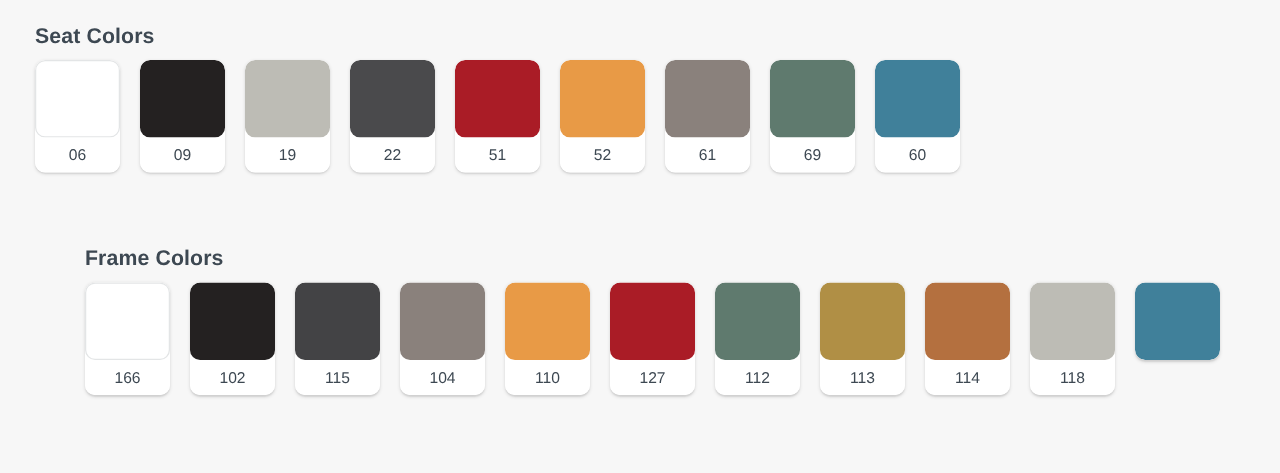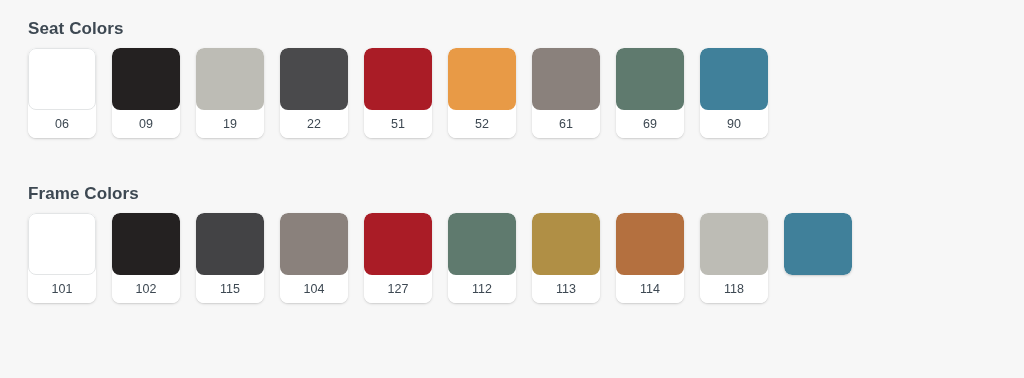--- a/index.html
+++ b/index.html
@@ -18,21 +18,21 @@
     width: 1024px;
     height: 378px;
     box-sizing: border-box;
     padding: 0 0 0 28px;
   }
   .section {
     position: absolute;
     left: 28px;
   }
   .section-seat { top: 22px; }
-  .section-frame { top: 187px; }
+  .section-frame { top: 200px; margin-left: 40px; }
 
   .section-title {
     font-size: 17px;
     font-weight: bold;
     color: #3d4852;
     letter-spacing: 0.1px;
     margin: 0 0 12px 0;
     line-height: 14px;
   }
 
@@ -108,43 +108,47 @@
         <div class="swatch-card">
           <div class="swatch-color" style="background: rgb(138, 129, 124);"></div>
           <div class="swatch-label">61</div>
         </div>
         <div class="swatch-card">
           <div class="swatch-color" style="background: rgb(95, 122, 110);"></div>
           <div class="swatch-label">69</div>
         </div>
         <div class="swatch-card">
           <div class="swatch-color" style="background: rgb(64, 128, 154);"></div>
-          <div class="swatch-label">90</div>
+          <div class="swatch-label">60</div>
         </div>
       </div>
   </div>
 
   <div class="section section-frame">
     <div class="section-title">Frame Colors</div>
     <div class="swatch-row">
         <div class="swatch-card">
           <div class="swatch-color is-white" style="background: rgb(255, 255, 255);"></div>
-          <div class="swatch-label">101</div>
+          <div class="swatch-label">166</div>
         </div>
         <div class="swatch-card">
           <div class="swatch-color" style="background: rgb(36, 33, 33);"></div>
           <div class="swatch-label">102</div>
         </div>
         <div class="swatch-card">
           <div class="swatch-color" style="background: rgb(67, 67, 69);"></div>
           <div class="swatch-label">115</div>
         </div>
         <div class="swatch-card">
           <div class="swatch-color" style="background: rgb(138, 129, 124);"></div>
           <div class="swatch-label">104</div>
+        </div>
+        <div class="swatch-card">
+          <div class="swatch-color" style="background: rgb(232, 154, 70);"></div>
+          <div class="swatch-label">110</div>
         </div>
         <div class="swatch-card">
           <div class="swatch-color" style="background: rgb(170, 28, 38);"></div>
           <div class="swatch-label">127</div>
         </div>
         <div class="swatch-card">
           <div class="swatch-color" style="background: rgb(95, 122, 110);"></div>
           <div class="swatch-label">112</div>
         </div>
         <div class="swatch-card">

